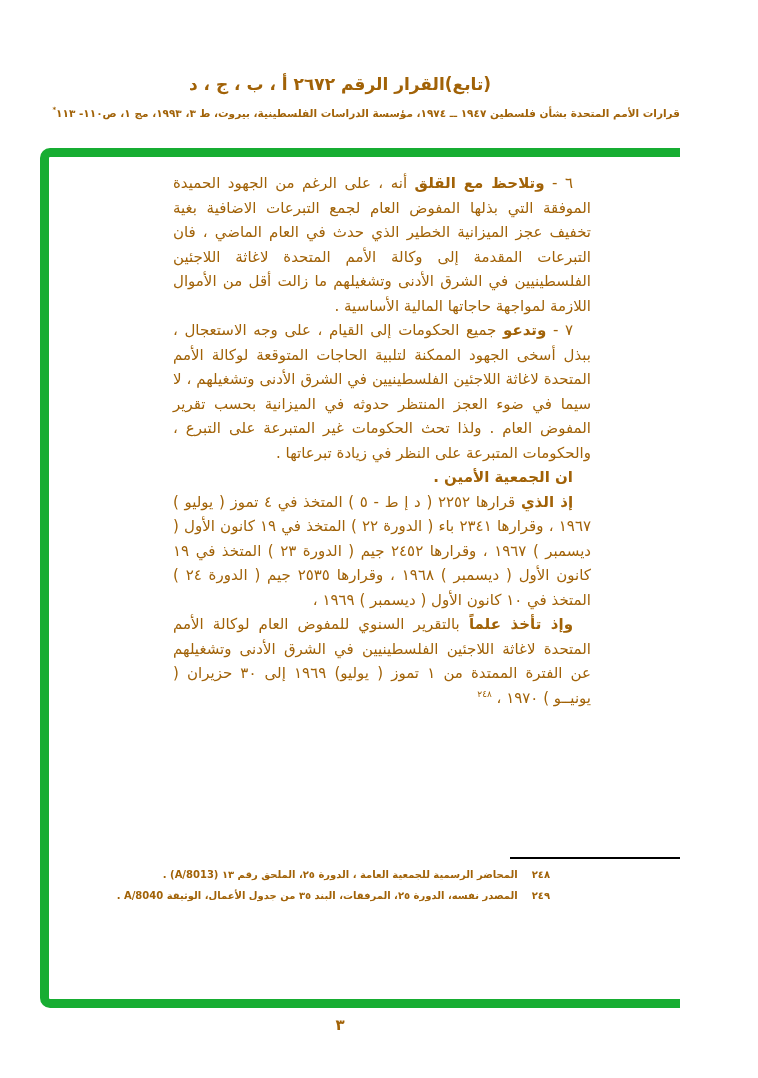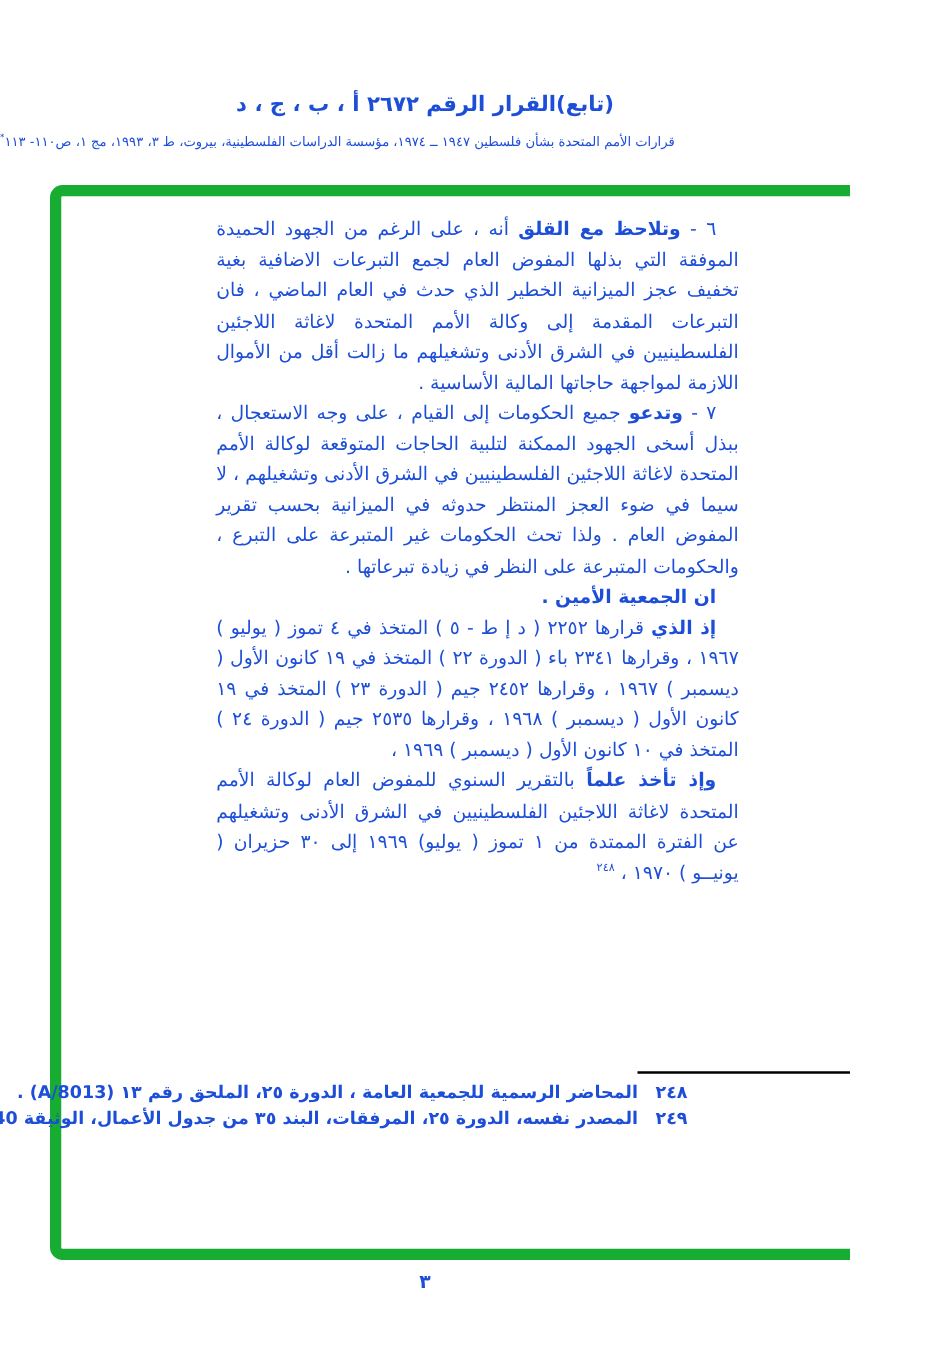--- a/index.html
+++ b/index.html
@@ -1,32 +1,32 @@
 <!DOCTYPE html>
 <html lang="ar"><head>
 <meta charset="utf-8">
 <style>
   html,body{margin:0;padding:0;background:#ffffff;}
   .page{
     position:relative;
     width:680px;height:1078px;
     background:#ffffff;
     font-family:"DejaVu Sans",sans-serif;
-    color:#1d4ed8;
+    color:#a16207;
     overflow:hidden;
   }
   .header-title{
     position:absolute;top:74px;left:0;right:0;
     text-align:center;direction:rtl;
     font-weight:bold;font-size:17px;letter-spacing:0.5px;
   }
   .header-citation{
     position:absolute;top:106px;left:0;right:0;
-    text-align:left;direction:rtl;
-    font-weight:normal;font-size:10.5px;
+    text-align:right;direction:rtl;
+    font-weight:bold;font-size:10.5px;
   }
   .header-citation sup{font-size:7px;}
   .green-box{
     position:absolute;left:40px;top:148px;
     width:670px;height:860px;box-sizing:border-box;
     border:9px solid #17ad32;border-radius:10px;
     background:#ffffff;
   }
   .doc-text{
     position:absolute;left:173px;top:171px;width:418px;
@@ -38,21 +38,21 @@
   .para.lead{font-weight:bold;}
   .b{font-weight:bold;}
   .doc-text sup{font-size:9px;line-height:0;}
   .footnote-sep{
     position:absolute;left:510px;top:857px;
     width:175px;height:2px;background:#000;
   }
   .footnotes{
     position:absolute;top:864px;right:130px;width:500px;
     direction:rtl;text-align:right;white-space:nowrap;
-    font-weight:bold;font-size:14px;line-height:21px;
+    font-weight:bold;font-size:10px;line-height:21px;
   }
   .footnote .fn-num{display:inline-block;margin-inline-end:14px;}
   .page-number{
     position:absolute;top:1016px;left:0;right:0;
     text-align:center;font-weight:bold;font-size:15px;
   }
 </style>
 </head>
 <body>
 

